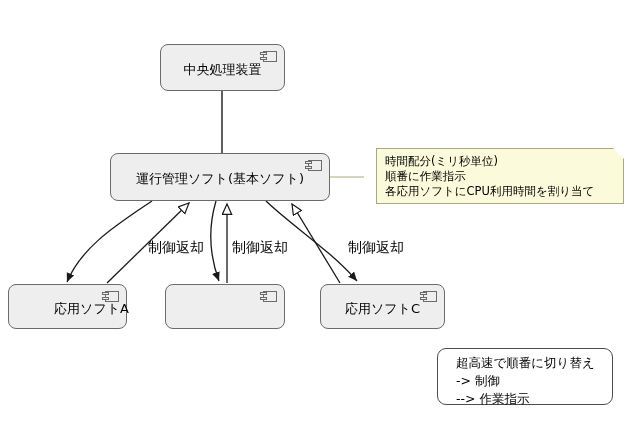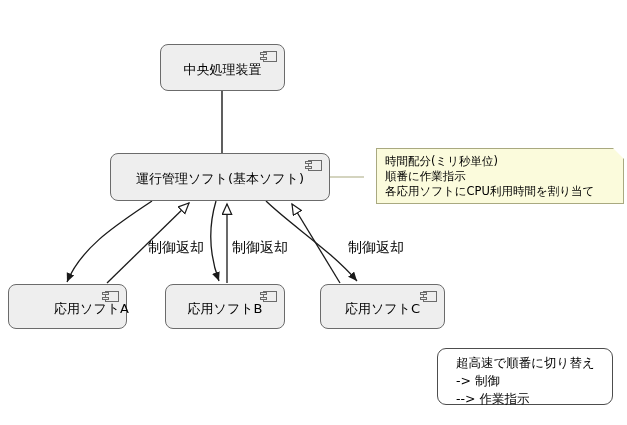--- a/index.html
+++ b/index.html
@@ -191,21 +191,20 @@
     </span>
     <span class="comp-label">応用ソフトA</span>
   </div>
 
   <div class="component" style="left:165px; top:284px; width:120px; height:45px;">
     <span class="comp-icon">
       <span class="body"></span>
       <span class="tab tab1"></span>
       <span class="tab tab2"></span>
     </span>
-    <span class="comp-label">応用ソフトB</span>
   </div>
 
   <div class="component" style="left:320px; top:284px; width:125px; height:45px;">
     <span class="comp-icon">
       <span class="body"></span>
       <span class="tab tab1"></span>
       <span class="tab tab2"></span>
     </span>
     <span class="comp-label">応用ソフトC</span>
   </div>

